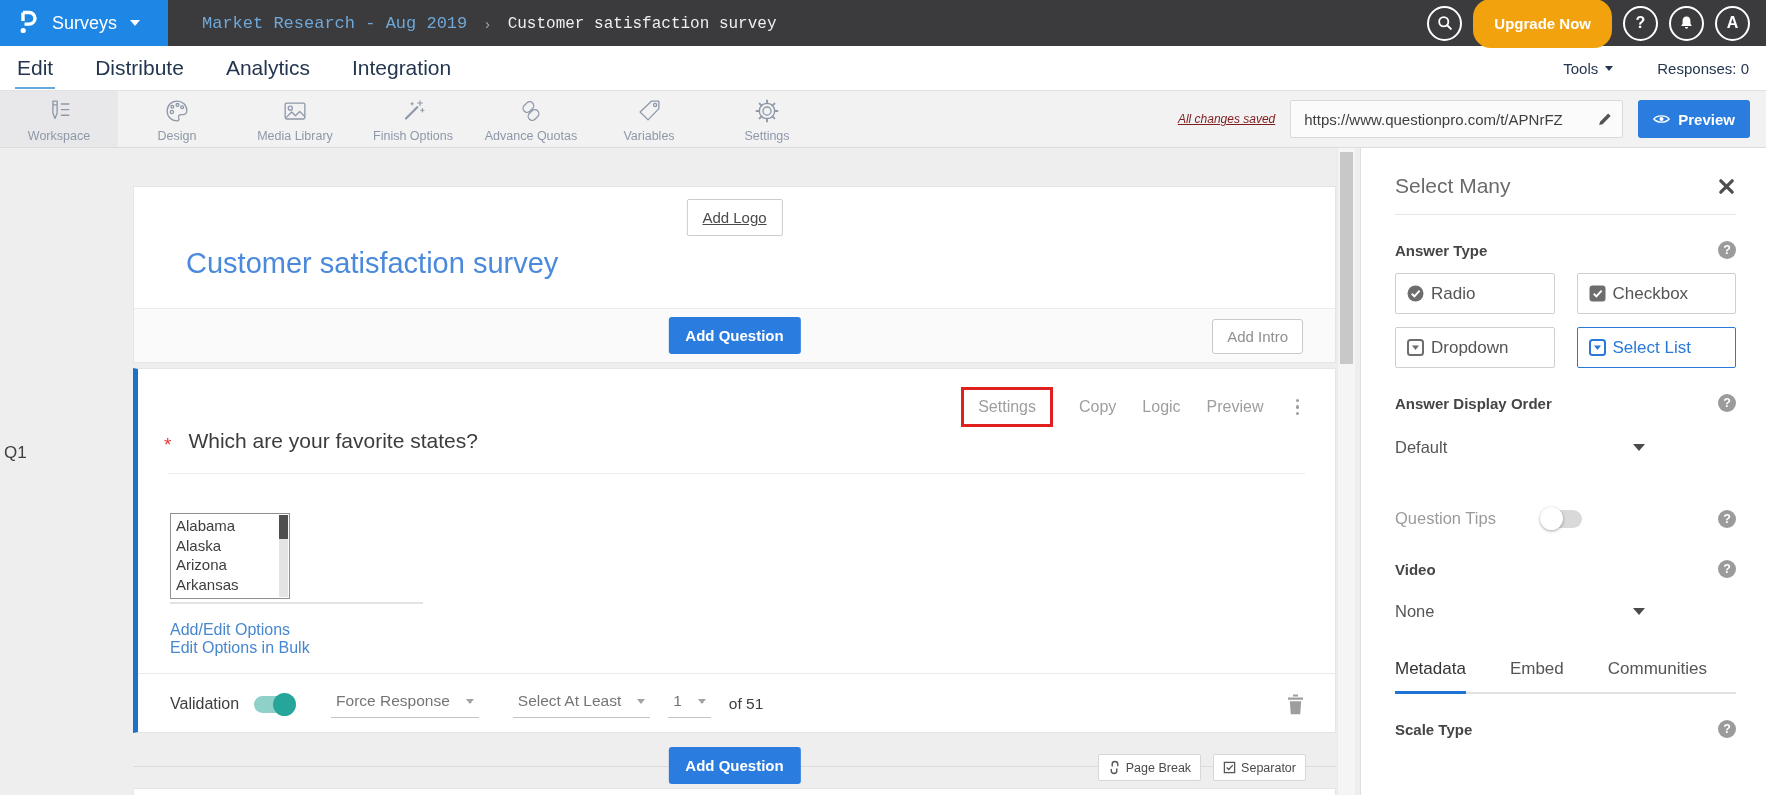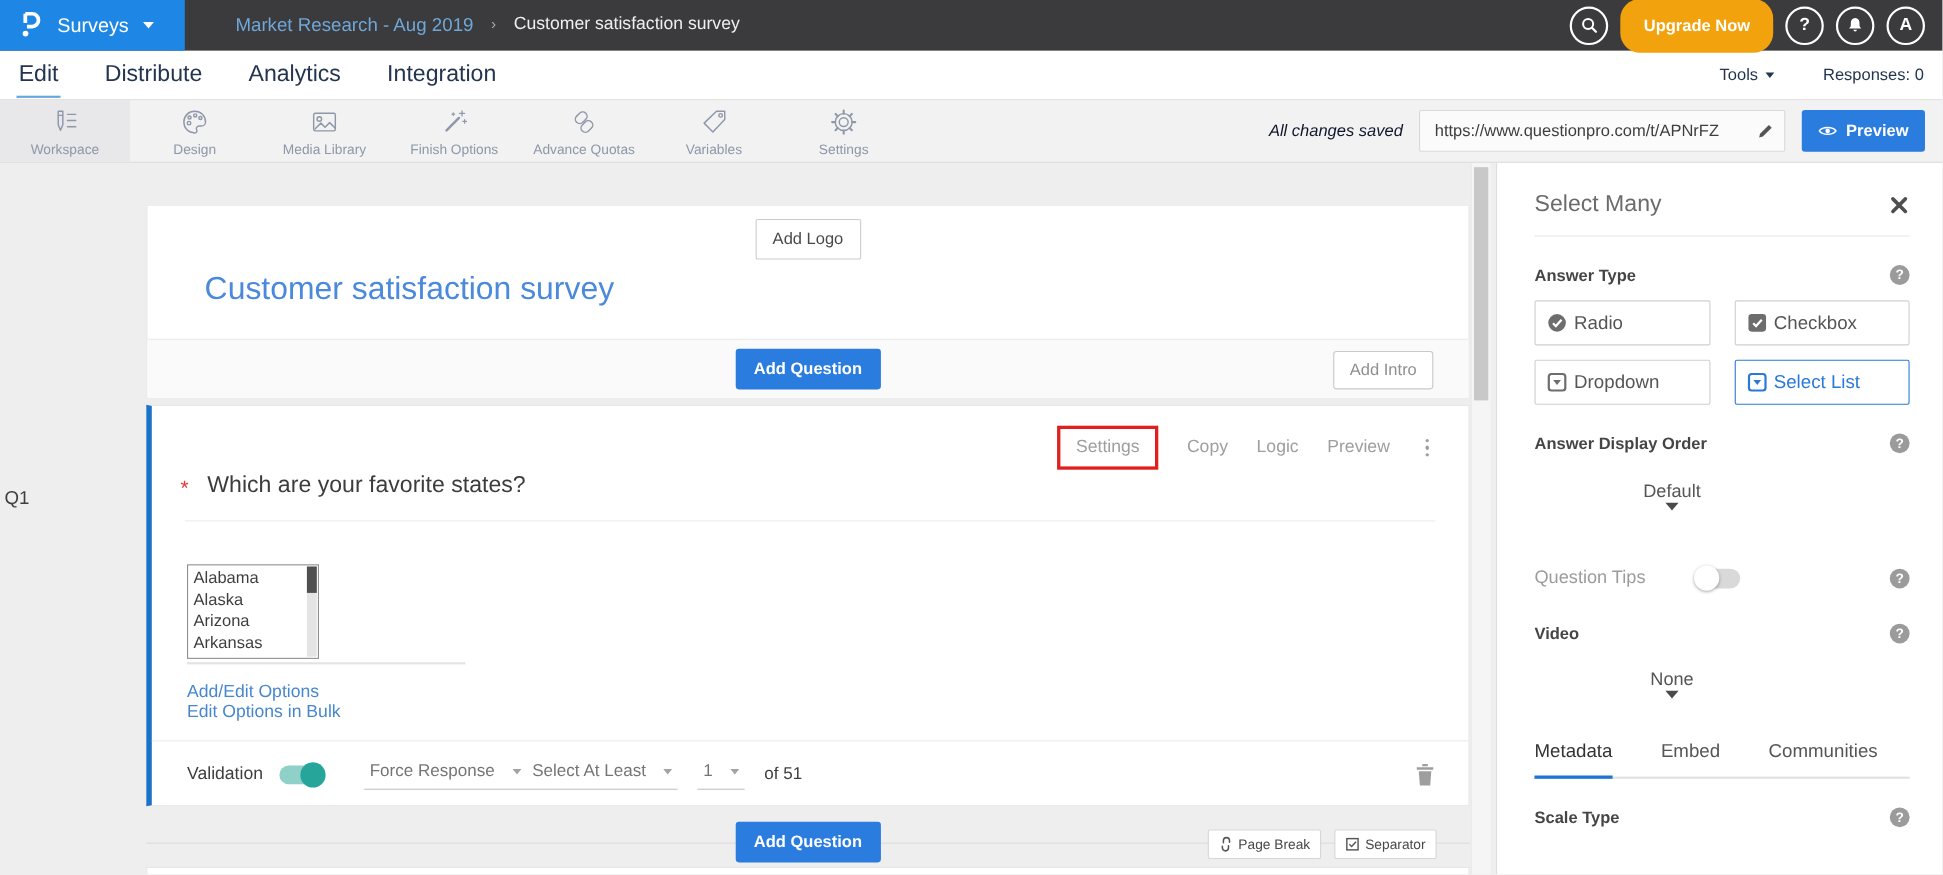--- a/index.html
+++ b/index.html
@@ -11,21 +11,21 @@
     overflow:hidden;
     -webkit-font-smoothing:antialiased;
   }
   svg { display:block; }
 
   
   .topbar { position:absolute; top:0; left:0; right:0; height:46px; background:#3b3a3c; display:flex; align-items:center; z-index:20; }
   .logo-block { width:168px; height:46px; background:#1e87e5; display:flex; align-items:center; gap:13px; padding-left:15px; cursor:pointer; }
   .logo-block .menu-label { color:#fff; font-size:18px; }
   .caret-down-w { width:0; height:0; border-left:5px solid transparent; border-right:5px solid transparent; border-top:6px solid #fff; }
-  .crumbs { display:flex; align-items:flex-start; gap:16px; padding-left:46px; }
+  .crumbs { display:flex; align-items:flex-end; gap:16px; padding-left:34px;font-family:Liberation Mono, monospace; }
   .crumb-folder { color:#6fa8d8; font-size:17px; }
   .crumb-sep { color:#a7a7a7; font-size:14px; }
   .crumb-name { color:#efefef; font-size:16px; }
   .topbar-right { margin-left:auto; display:flex; align-items:center; gap:11px; padding-right:16px; }
   .circle-btn { width:35px; height:35px; border:2px solid #fff; border-radius:50%; display:flex; align-items:center; justify-content:center; color:#fff; font-size:16px; font-weight:bold; cursor:pointer; background:transparent; }
   .upgrade-btn { height:49px; border-radius:18px; background:#f2a20d; color:#fff; font-weight:bold; font-size:15px; display:flex; align-items:center; padding:0 21px; cursor:pointer; }
 
   
   .navrow { position:absolute; top:46px; left:0; right:0; height:44px; background:#fff; display:flex; align-items:center; padding:0 17px 0 15px; z-index:19; }
   .nav-tabs { display:flex; gap:38px; }
@@ -34,31 +34,31 @@
   .nav-right { margin-left:auto; display:flex; align-items:center; gap:44px; font-size:15px; color:#24364f; }
   .tools { display:flex; align-items:center; gap:7px; cursor:pointer; }
   .caret-down-d { width:0; height:0; border-left:4.5px solid transparent; border-right:4.5px solid transparent; border-top:5.5px solid #24364f; }
 
   
   .toolbar { position:absolute; top:90px; left:0; right:0; height:58px; background:#f2f2f3; border-top:1px solid #e2e2e2; border-bottom:1px solid #dcdcdc; display:flex; align-items:stretch; z-index:18; }
   .tb-item { width:118px; display:flex; flex-direction:column; align-items:center; justify-content:center; gap:3px; color:#8e98a8; font-size:12.5px; cursor:pointer; }
   .tb-item.active { background:#e8e8ea; }
   .tb-item svg { width:30px; height:30px; stroke:#8e98a8; fill:none; stroke-width:1.4; stroke-linecap:round; stroke-linejoin:round; }
   .tb-right { margin-left:auto; display:flex; align-items:center; gap:15px; padding-right:16px; }
-  .saved-status { font-style:italic; color:#0f172a; font-size:15px; }
+  .saved-status { font-style:italic; color:#7f1d1d; font-size:12px;text-decoration:underline; }
   .urlbox { width:333px; height:38px; background:#fbfbfb; border:1px solid #d9d9d9; border-radius:2px; display:flex; align-items:center; padding:0 9px 0 13px; }
   .urlbox input { flex:1; border:none; outline:none; background:transparent; font-family:"Liberation Sans",sans-serif; font-size:15px; color:#3e3e3e; }
   .preview-btn { height:38px; background:#2a7cdf; border-radius:3px; color:#fff; font-size:15px; font-weight:bold; display:flex; align-items:center; gap:8px; padding:0 15px; cursor:pointer; }
 
   
   .q-index { position:absolute; left:4px; top:443px; font-size:17px; color:#3e3e3e; }
 
   .head-card { position:absolute; left:133px; top:186px; width:1203px; background:#fff; border:1px solid #e5e5e5; }
   .head-body { height:121px; position:relative; }
-  .add-logo-btn { position:absolute; left:50%; transform:translateX(-50%); top:12px; background:#fff; border:1px solid #ccc; border-radius:2px; padding:9px 15px; font-size:15px; color:#4a4a4a; cursor:pointer; }
+  .add-logo-btn { position:absolute; left:50%; transform:translateX(-50%); top:12px; background:#fff; border:1px solid #ccc; border-radius:2px; padding:9px 15px; font-size:15px; color:#4a4a4a; cursor:pointer;text-decoration:underline; }
   .survey-title { position:absolute; left:52px; top:60px; font-size:29px; color:#4a89dc; }
   .head-foot { height:54px; background:#fafafa; border-top:1px solid #ececec; position:relative; }
   .btn-primary { background:#2a7cdf; border:none; border-radius:3px; color:#fff; font-size:15px; font-weight:bold; padding:10px 17px; cursor:pointer; font-family:"Liberation Sans",sans-serif; }
   .head-foot .btn-primary { position:absolute; left:50%; transform:translateX(-50%); top:8px; }
   .add-intro-btn { position:absolute; right:32px; top:10px; background:#fff; border:1px solid #c9c9c9; border-radius:3px; color:#8f8f8f; font-size:15px; padding:8px 14px; cursor:pointer; }
 
   .q-card { position:absolute; left:133px; top:368px; width:1203px; height:365px; background:#fff; border:1px solid #e5e5e5; border-left:5px solid #1a73c7; }
   .q-menu { position:absolute; right:30px; top:18px; display:flex; align-items:center; gap:26px; color:#9e9e9e; font-size:16px; }
   .q-menu-item { cursor:pointer; }
   .annotation-box { border:3px solid #e01f1f; padding:8px 14px; }
@@ -98,21 +98,21 @@
   .sidebar { position:absolute; left:1360px; top:148px; width:406px; bottom:0; background:#fff; border-left:1px solid #dfdfdf; padding:0 30px 0 34px; z-index:15; }
   .sb-title-row { display:flex; justify-content:space-between; align-items:center; margin-top:26px; }
   .sb-title { font-size:21px; color:#6b6b6b; }
   .sb-div { border-bottom:1px solid #e8e8e8; margin-top:16px; }
   .sb-sec-head { display:flex; justify-content:space-between; align-items:center; margin-top:26px; }
   .sb-sec-label { font-size:15px; font-weight:bold; color:#454545; }
   .help-circle { width:18px; height:18px; border-radius:50%; background:#9b9b9b; color:#fff; font-size:12.5px; font-weight:bold; display:flex; align-items:center; justify-content:center; cursor:pointer; }
   .atype-grid { display:grid; grid-template-columns:1fr 1fr; gap:13px 22px; margin-top:14px; }
   .atype-btn { height:41px; border:1px solid #cfcfcf; border-radius:2px; background:#fff; display:flex; align-items:center; gap:6px; padding-left:10px; font-size:17px; color:#555; cursor:pointer; }
   .atype-btn.selected { border:1px solid #2979d9; color:#2979d9; }
-  .sb-select { width:250px; display:flex; justify-content:space-between; align-items:center; font-size:16.5px; color:#555; cursor:pointer;flex-direction:column; }
+  .sb-select { width:250px; display:flex; justify-content:space-between; align-items:center; font-size:16.5px; color:#555; cursor:pointer; }
   .caret-dk { width:0; height:0; border-left:6px solid transparent; border-right:6px solid transparent; border-top:7px solid #4a4a4a; }
   .mt26 { margin-top:26px; } .mt32 { margin-top:32px; } .mt24 { margin-top:24px; }
   .tips-row { display:flex; align-items:flex-end; margin-top:52px; }
   .tips-label { font-size:16.5px; color:#9b9b9b; }
   .toggle-off { width:40px; height:18px; border-radius:9px; background:#d9d9d9; margin-left:46px; position:relative; cursor:pointer; }
   .toggle-off i { position:absolute; left:-2px; top:-3px; width:23px; height:23px; border-radius:50%; background:#fff; box-shadow:0 1px 3px rgba(0,0,0,.35); }
   .tips-row .help-circle, .video-head .help-circle { margin-left:auto; }
   .sb-tabs { display:flex; gap:44px; margin-top:28px; border-bottom:2px solid #e2e2e2; padding-top:10px; }
   .sb-tab { font-size:17px; color:#555; padding-bottom:12px; cursor:pointer; }
   .sb-tab.active { color:#333; border-bottom:3px solid #1d74d4; margin-bottom:-2px; }
@@ -303,21 +303,21 @@
   <div class="valid-divider"></div>
   <div class="valid-row">
     <span class="valid-label">Validation</span>
     <span class="toggle-on">
         <i></i>
       </span>
     <span class="uline-select" style="margin-left:37px;">
       <span>Force Response</span>
       <span class="caret-g"></span>
     </span>
-    <span class="uline-select" style="">
+    <span class="uline-select" style="margin-left:34px;">
       <span>Select At Least</span>
       <span class="caret-g"></span>
     </span>
     <span class="uline-select" style="margin-left:18px;">
       <span>1</span>
       <span class="caret-g"></span>
     </span>
     <span class="of-total">of 51</span>
     <span class="trash">
       <svg width="19" height="22" viewBox="0 0 19 22">

